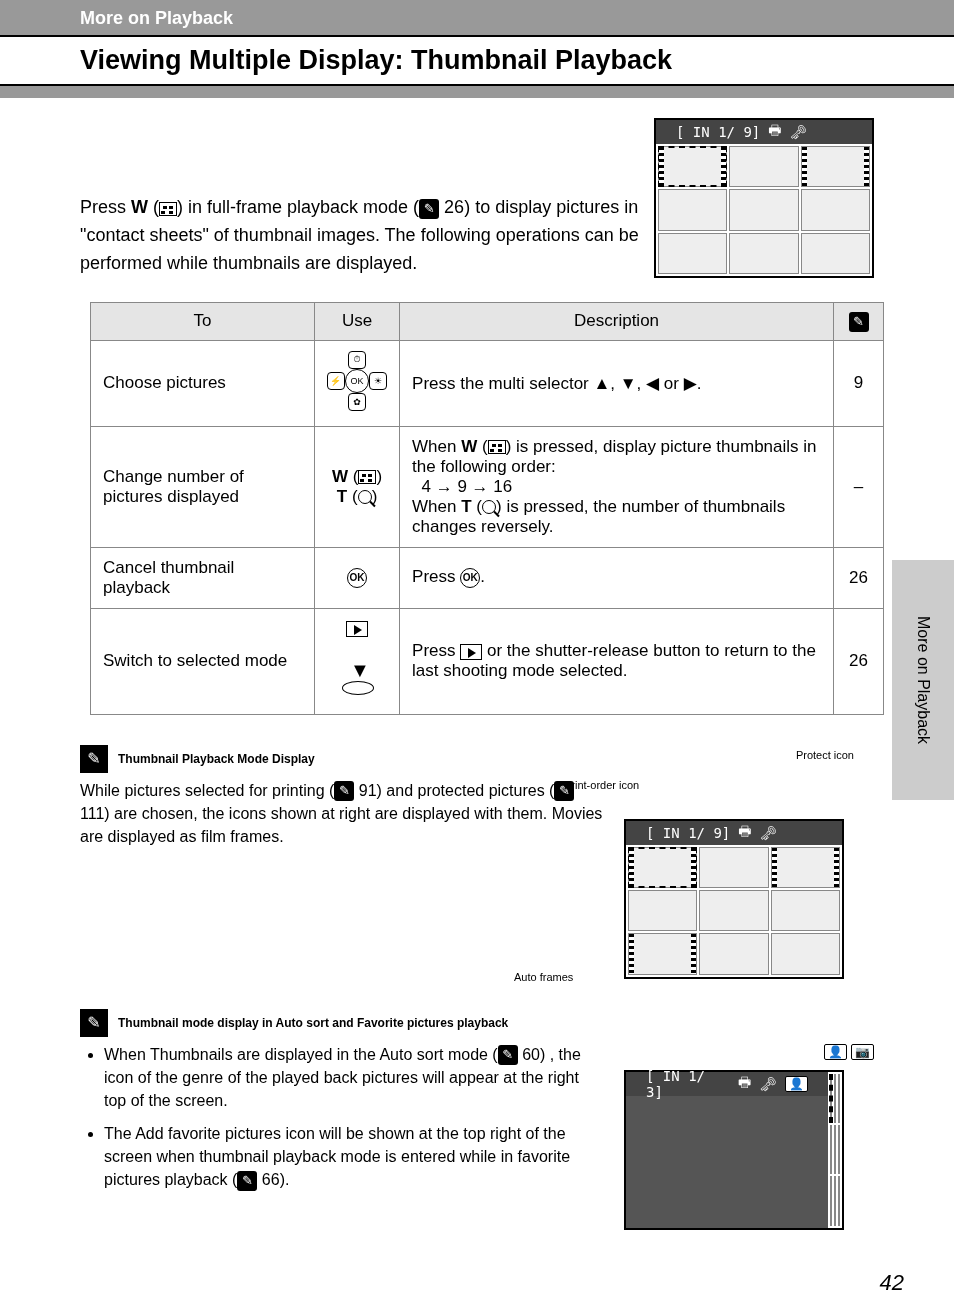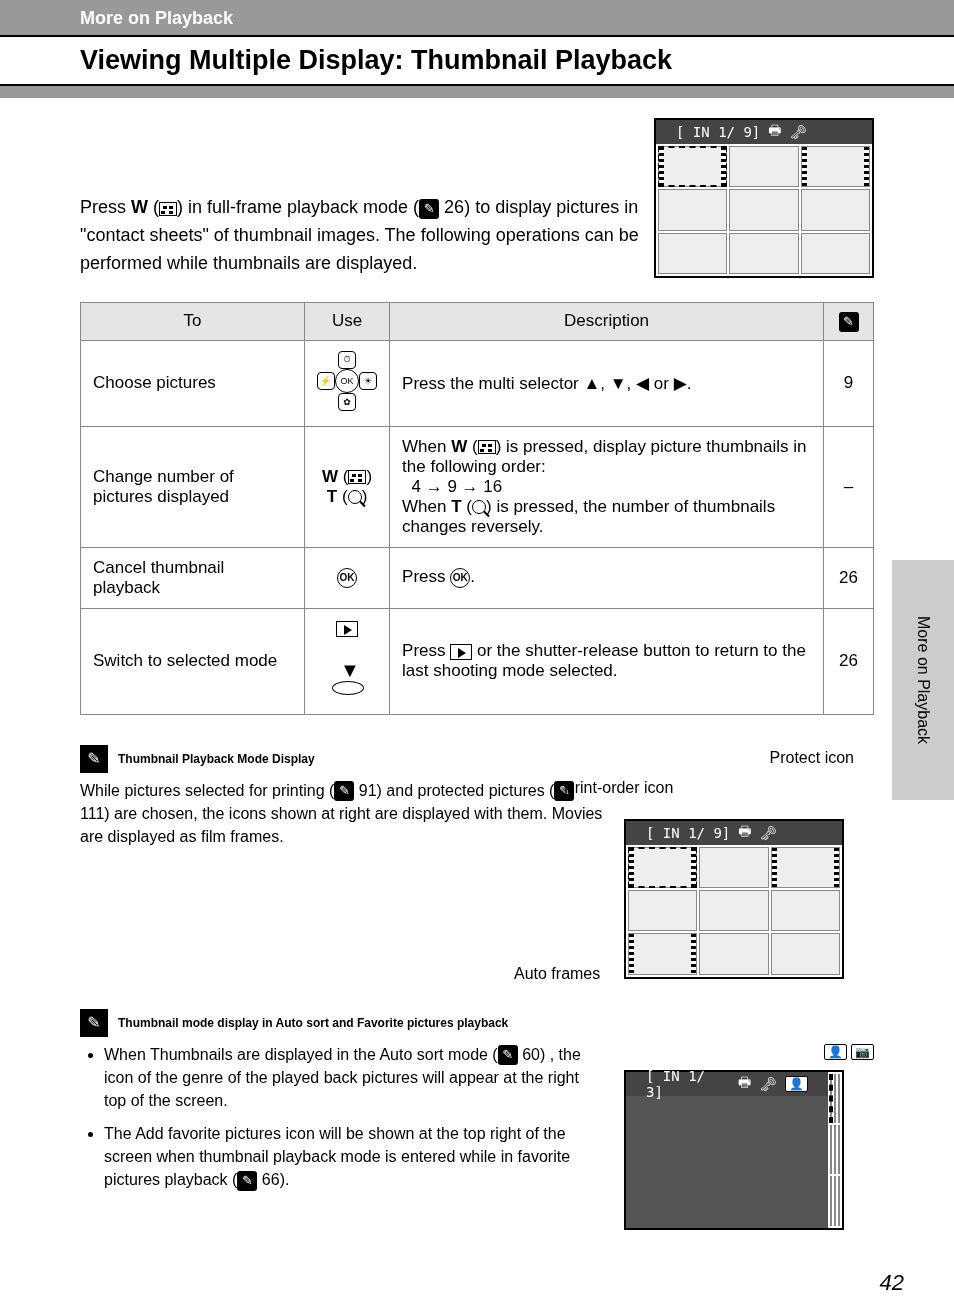--- a/index.html
+++ b/index.html
@@ -12,34 +12,34 @@
   .content { padding: 20px 80px 20px 80px; }
   .intro { display: flex; margin-bottom: 24px; align-items: flex-end; }
   .intro-text { flex: 1; font-size: 18px; line-height: 1.55; }
   .thumb-preview { width: 220px; height: 160px; border: 2px solid #000; background: #555; display: flex; flex-direction: column; }
   .thumb-bar { height: 24px; background: #444; display: flex; align-items: center; padding: 0 20px; gap: 8px; color: #fff; font-family: monospace; font-size: 14px; }
   .thumb-grid { flex: 1; background: #fff; display: grid; grid-template-columns: repeat(3,1fr); grid-template-rows: repeat(3,1fr); gap: 2px; padding: 2px; }
   .cell { background: #eee; border: 1px solid #888; position: relative; overflow: hidden; }
   .cell.selected { outline: 2px dashed #000; outline-offset: -2px; }
   .cell.film::before, .cell.film::after { content:""; position:absolute; top:0; bottom:0; width:5px; background: repeating-linear-gradient(#000 0 3px, #fff 3px 6px); }
   .cell.film::before { left:0; } .cell.film::after { right:0; }
-  table.ops { width: 100%; border-collapse: collapse; font-size: 17px; }
+  table.ops { width: 100%; border-collapse: collapse; font-size: 17px; margin-left: 10px; }
   table.ops th { background: #e5e5e5; border: 1px solid #888; padding: 8px 10px; font-weight: normal; }
   table.ops td { border: 1px solid #888; padding: 10px 12px; vertical-align: middle; }
   table.ops td.ref { text-align: center; }
   table.ops td.use { text-align: center; white-space: nowrap; }
   .ref-icon { display:inline-block; width:20px; height:20px; background:#000; color:#fff; border-radius:3px; font-size:13px; line-height:20px; text-align:center; vertical-align:middle; }
   .note-block { margin-top: 30px; }
   .note-head { display:flex; align-items:center; gap:10px; margin-bottom:6px; }
   .pencil-icon { width:28px; height:28px; background:#000; display:inline-flex; align-items:center; justify-content:center; color:#fff; }
   .note-title { font-weight:bold; font-size:12px; }
   .note-row { display:flex; gap:20px; }
   .note-text { flex:1; font-size:16px; line-height:1.45; }
   .note-fig { width: 250px; position:relative; }
-  .callout { font-size:16px; position:absolute; }
+  .callout { font-size:11px; position:absolute; }
   ul.bullets { list-style: disc; padding-left: 24px; }
   ul.bullets li { margin-bottom: 10px; font-size:16px; line-height:1.45; }
   .side-tab { position:absolute; right:0; top:560px; width:62px; height:240px; background:#ccc; display:flex; align-items:center; justify-content:center; }
   .side-tab span { writing-mode: vertical-rl; font-size:16px; }
   .page-num { position:absolute; right:50px; bottom:18px; font-style:italic; font-size:22px; }
   .tri-up::before{content:"▲";} .tri-down::before{content:"▼";} .tri-left::before{content:"◀";} .tri-right::before{content:"▶";}
   .inline-icon { display:inline-block; border:1.5px solid #000; border-radius:2px; padding:0 3px; font-size:12px; line-height:14px; vertical-align:middle; }
   .ok-icon { display:inline-block; border:1.5px solid #000; border-radius:50%; width:20px; height:20px; font-size:10px; line-height:17px; text-align:center; font-weight:bold; vertical-align:middle;}
   .key-icon { display:inline-block; width:18px; height:14px; border:1.5px solid #000; position:relative; vertical-align:middle;}
   .key-icon::before{content:"";position:absolute;left:3px;top:3px;width:4px;height:3px;background:#000;}

